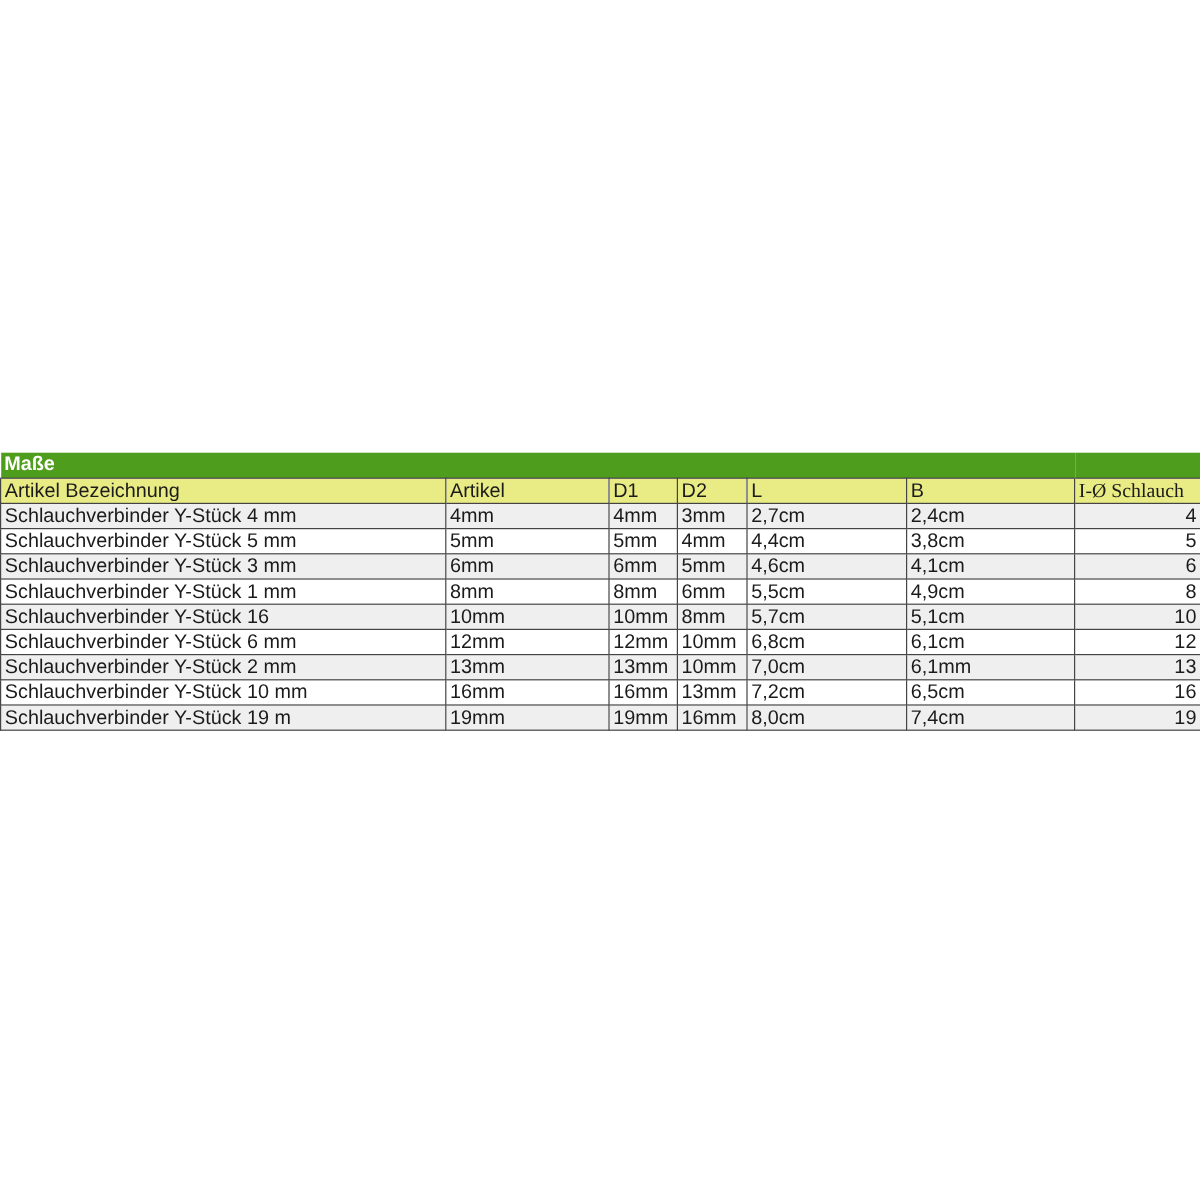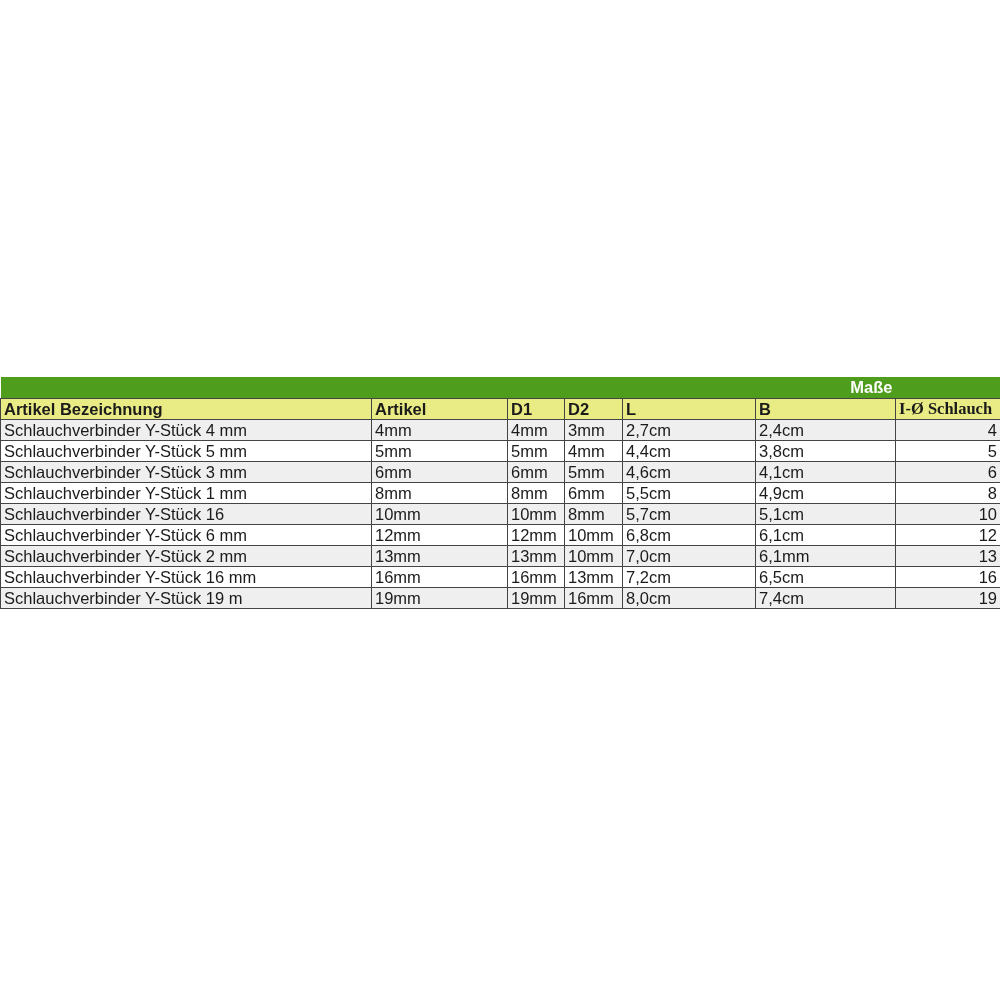--- a/index.html
+++ b/index.html
@@ -51,29 +51,28 @@
     vertical-align: middle;
     overflow: hidden;
     white-space: nowrap;
   }
   
   tr.title-row th {
     background: var(--title_bg, #4f9d1d);
     color: var(--title_text, #ffffff);
     font-weight: bold;
     font-size: 16.5px;
-    text-align: right;
+    text-align: left;
     border: none;
     border-bottom: 1.5px solid var(--border, #444444);
     height: 21px;
   }
   
   tr.header-row th {
     background: var(--header_bg, #e9eb84);
-    font-weight: bold;
   }
   tr.header-row th.serif {
     font-family: "Liberation Serif", serif;
   }
   
   tbody tr td { background: var(--row_bg, #ffffff); }
   tbody tr.alt td { background: var(--row_alt_bg, #efefef); }
   td.num, th.num { text-align: right; padding-right: 8px; }
 </style>
 </head>
@@ -164,21 +163,21 @@
           <tr class="alt">
             <td>Schlauchverbinder Y-Stück 2 mm</td>
             <td>13mm</td>
             <td>13mm</td>
             <td>10mm</td>
             <td>7,0cm</td>
             <td>6,1mm</td>
             <td class="num">13</td>
           </tr>
           <tr>
-            <td>Schlauchverbinder Y-Stück 16 mm</td>
+            <td>Schlauchverbinder Y-Stück 10 mm</td>
             <td>16mm</td>
             <td>16mm</td>
             <td>13mm</td>
             <td>7,2cm</td>
             <td>6,5cm</td>
             <td class="num">16</td>
           </tr>
           <tr class="alt">
             <td>Schlauchverbinder Y-Stück 19 m</td>
             <td>19mm</td>

